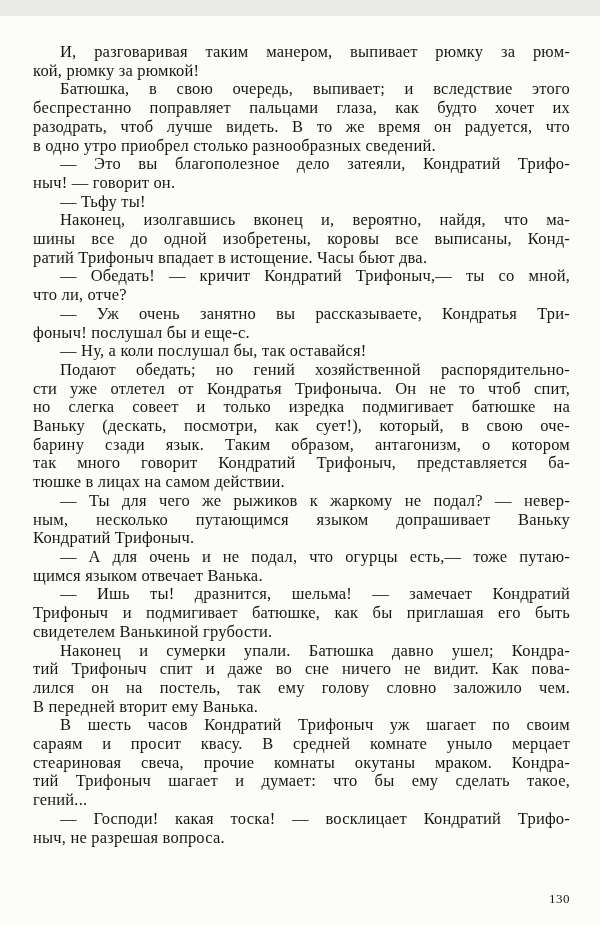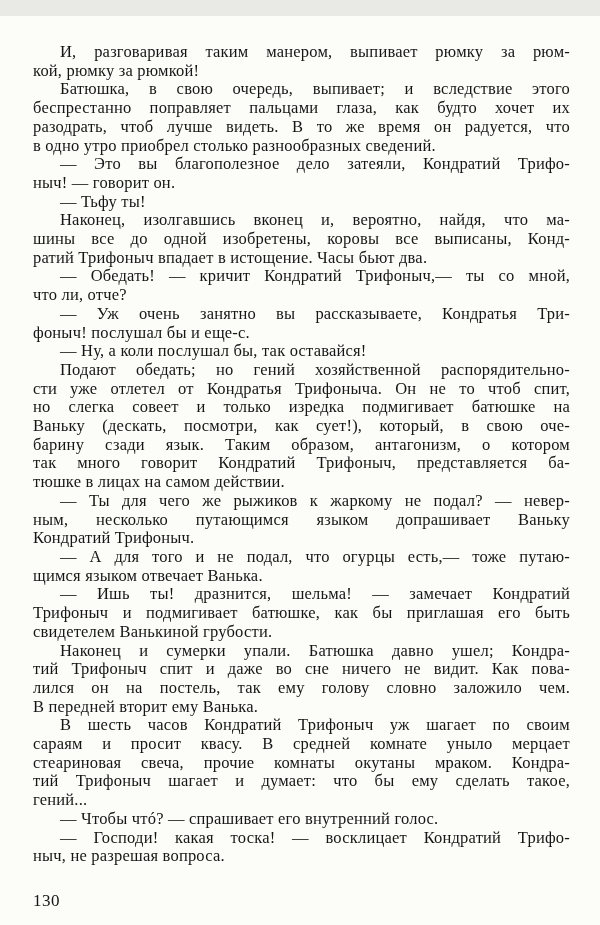--- a/index.html
+++ b/index.html
@@ -32,22 +32,22 @@
     text-align-last: justify;
     white-space: normal;
   }
   .line.final { text-align-last: left; }
   .line.first { text-indent: 27px; }
   .page-number {
     position: absolute;
     left: 33px;
     top: 875px;
     width: 537px;
-    text-align: left;
-    font-size: 17px;
+    text-align: right;
+    font-size: 13px;
     letter-spacing: 0.5px;
   }
 </style>
 </head>
 <body>
 
 <div class="page">
   <div class="text-block">
       <div class="paragraph">
         <div class="line first">И, разговаривая таким манером, выпивает рюмку за рюм-</div>
@@ -90,21 +90,21 @@
         <div class="line">барину сзади язык. Таким образом, антагонизм, о котором</div>
         <div class="line">так много говорит Кондратий Трифоныч, представляется ба-</div>
         <div class="line final">тюшке в лицах на самом действии.</div>
       </div>
       <div class="paragraph">
         <div class="line first">— Ты для чего же рыжиков к жаркому не подал? — невер-</div>
         <div class="line">ным, несколько путающимся языком допрашивает Ваньку</div>
         <div class="line final">Кондратий Трифоныч.</div>
       </div>
       <div class="paragraph">
-        <div class="line first">— А для того и не подал, что огурцы есть,— тоже путаю-</div>
+        <div class="line first">— А для очень и не подал, что огурцы есть,— тоже путаю-</div>
         <div class="line final">щимся языком отвечает Ванька.</div>
       </div>
       <div class="paragraph">
         <div class="line first">— Ишь ты! дразнится, шельма! — замечает Кондратий</div>
         <div class="line">Трифоныч и подмигивает батюшке, как бы приглашая его быть</div>
         <div class="line final">свидетелем Ванькиной грубости.</div>
       </div>
       <div class="paragraph">
         <div class="line first">Наконец и сумерки упали. Батюшка давно ушел; Кондра-</div>
         <div class="line">тий Трифоныч спит и даже во сне ничего не видит. Как пова-</div>
@@ -112,21 +112,18 @@
         <div class="line final">В передней вторит ему Ванька.</div>
       </div>
       <div class="paragraph">
         <div class="line first">В шесть часов Кондратий Трифоныч уж шагает по своим</div>
         <div class="line">сараям и просит квасу. В средней комнате уныло мерцает</div>
         <div class="line">стеариновая свеча, прочие комнаты окутаны мраком. Кондра-</div>
         <div class="line">тий Трифоныч шагает и думает: что бы ему сделать такое,</div>
         <div class="line final">гений...</div>
       </div>
       <div class="paragraph">
-        <div class="line first final">— Чтобы чтó? — спрашивает его внутренний голос.</div>
-      </div>
-      <div class="paragraph">
         <div class="line first">— Господи! какая тоска! — восклицает Кондратий Трифо-</div>
         <div class="line final">ныч, не разрешая вопроса.</div>
       </div>
     </div>
   <div class="page-number">130</div>
 </div>
 
 </body></html>

